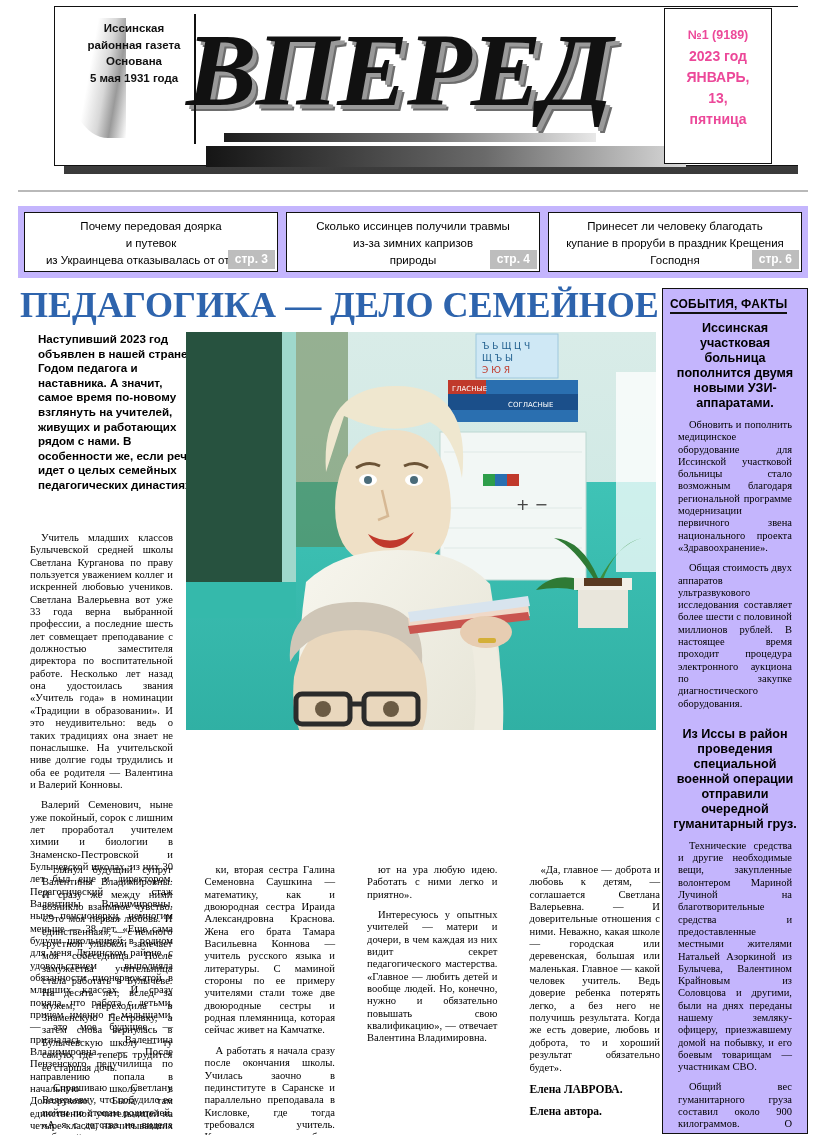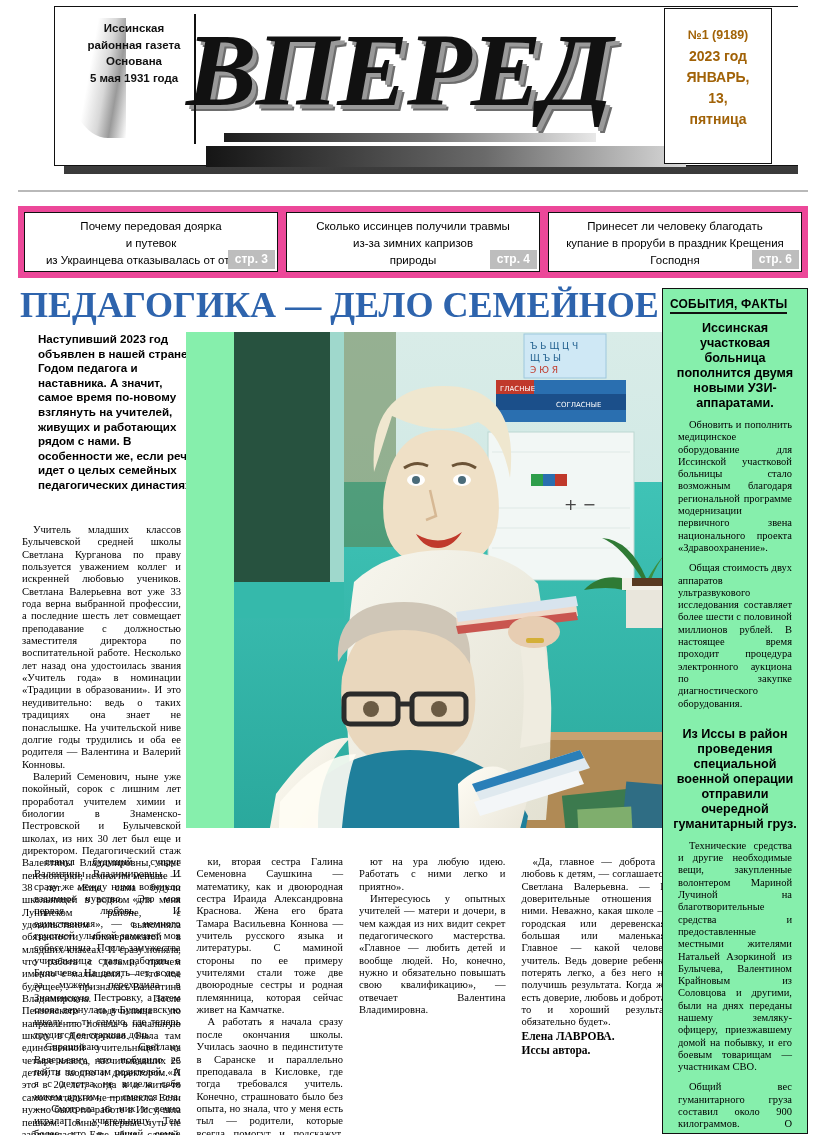--- a/index.html
+++ b/index.html
@@ -84,36 +84,36 @@
   .mast-right{
     position:absolute;right:26px;top:8px;
     width:108px;height:156px;
     border:1px solid #111;
     background:#fff;
     font-family:"Liberation Sans", sans-serif;
     font-weight:bold;
     font-size:14px;
     line-height:21px;
     text-align:center;
-    color:#a16207;
+    color:#ec4899;
     padding-top:16px;
     z-index:5;
     box-sizing:border-box;
   }
   .mast-right .issue{font-size:12.5px;}
 
   .rule-top{
     position:absolute;left:18px;top:190px;width:790px;height:2px;background:#b9b9b9;
   }
 
   
   .teasers{
     position:absolute;left:18px;top:206px;
     width:790px;height:72px;
-    background:#ec4899;
+    background:#c4b5fd;
     box-sizing:border-box;
     padding:6px;
     display:flex;
     gap:8px;
   }
   .teaser{
     flex:1;
     background:#ffffff;
     border:1px solid #111;
     position:relative;
@@ -168,45 +168,44 @@
   }
   .col1-body{
     position:absolute;left:0;top:192px;width:159px;
     font-size:10.6px;line-height:12.35px;
     text-align:justify;
     text-align-last:left;
     hyphens:auto;
   }
   .photo{
     position:absolute;left:164px;top:0px;
-    width:470px;height:496px;
+    width:470px;height:398px;
     overflow:hidden;
     background:#86efac;
-    padding-left:48px;
   }
   .bottom-cols{
     position:absolute;left:12px;top:524px;
     width:634px;height:278px;
     display:flex;gap:16px;justify-content:center;
   }
   .bcol{
     width:159px;
     font-size:10.6px;line-height:12.35px;
     text-align:justify;text-align-last:left;
     hyphens:auto;
   }
-  .bcol p, .col1-body p{margin:0;text-indent:11px;}
+  .bcol p, .col1-body p{margin:8px;text-indent:11px;}
   .byline{text-align:right;font-weight:bold;font-size:11.5px;line-height:14px;margin-top:3px;text-indent:0 !important;}
 
   
   .sidebar{
     position:absolute;left:662px;top:288px;
     width:146px;height:846px;
     border:1px solid #111;
-    background:#86efac;
+    background:#c4b5fd;
     box-sizing:border-box;
     padding:5px 7px 5px 7px;
     overflow:hidden;
   }
   .sb-kicker{
     font-family:"Liberation Sans", sans-serif;
     font-weight:bold;
     font-size:12px;
     letter-spacing:0.2px;
     border-bottom:2px solid #111;
@@ -420,21 +419,21 @@
       <p><span>ки, вторая сестра Галина Семеновна Саушкина — математику, как и двоюродная сестра Ираида Александровна Краснова. Жена его брата Тамара Васильевна Коннова — учитель русского языка и литературы. С маминой стороны по ее примеру учителями стали тоже две двоюродные сестры и родная племянница, которая сейчас живет на Камчатке.</span></p>
       <p><span>А работать я начала сразу после окончания школы. Училась заочно в пединституте в Саранске и параллельно преподавала в Кисловке, где тогда требовался учитель. Конечно, страшновато было без опыта, но знала, что у меня есть тыл — родители, которые всегда помогут и подскажут. Так что страх быстро развеялся, а желание работать в школе осталось и только окрепло. И тоже — именно с младшими детьми. Ведь они такие отзывчивые, принима-</span></p>
     </div>
     <div class="bcol">
       <p><span>ют на ура любую идею. Работать с ними легко и приятно».</span></p>
       <p><span>Интересуюсь у опытных учителей — матери и дочери, в чем каждая из них видит секрет педагогического мастерства. «Главное — любить детей и вообще людей. Но, конечно, нужно и обязательно повышать свою квалификацию», — отвечает Валентина Владимировна.</span></p>
     </div>
     <div class="bcol">
       <p><span>«Да, главное — доброта и любовь к детям, — соглашается Светлана Валерьевна. — И доверительные отношения с ними. Неважно, какая школе — городская или деревенская, большая или маленькая. Главное — какой человек учитель. Ведь доверие ребенка потерять легко, а без него не получишь результата. Когда же есть доверие, любовь и доброта, то и хороший результат обязательно будет».</span></p>
       <p class="byline">Елена ЛАВРОВА.</p>
-      <p class="byline">Иссы автора.</p>
+      <p class="byline">Елена автора.</p>
     </div>
   </div>
 </div>
 
 <div class="sidebar">
   <div class="sb-kicker">СОБЫТИЯ, ФАКТЫ</div>
   <div class="sb-head">Иссинская участковая больница пополнится двумя новыми УЗИ-аппаратами.</div>
   <div class="sb-body">
     <p><span>Обновить и пополнить медицинское оборудование для Иссинской участковой больницы стало возможным благодаря региональной программе модернизации первичного звена национального проекта «Здравоохранение».</span></p>
     <p><span>Общая стоимость двух аппаратов ультразвукового исследования составляет более шести с половиной миллионов рублей. В настоящее время проходит процедура электронного аукциона по закупке диагностического оборудования.</span></p>

